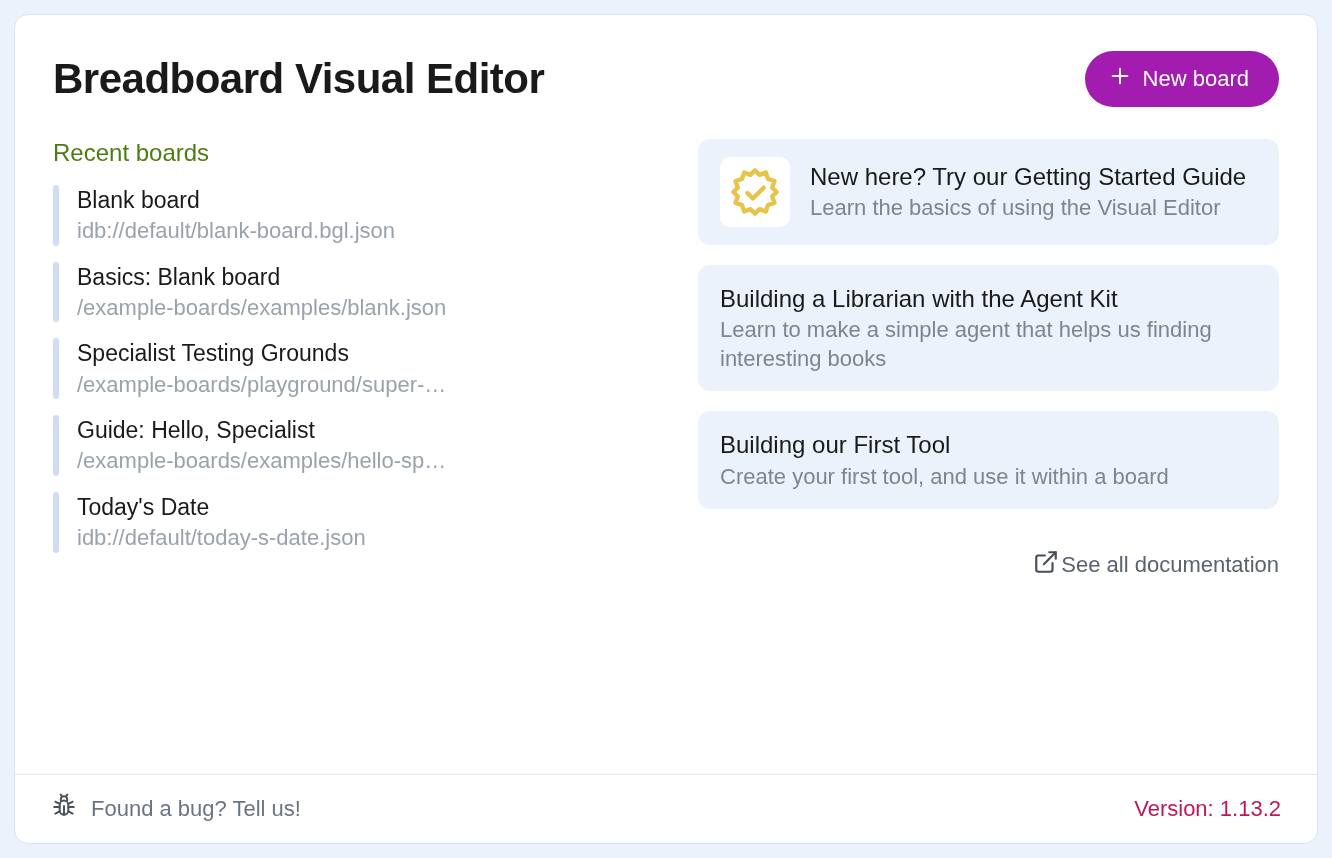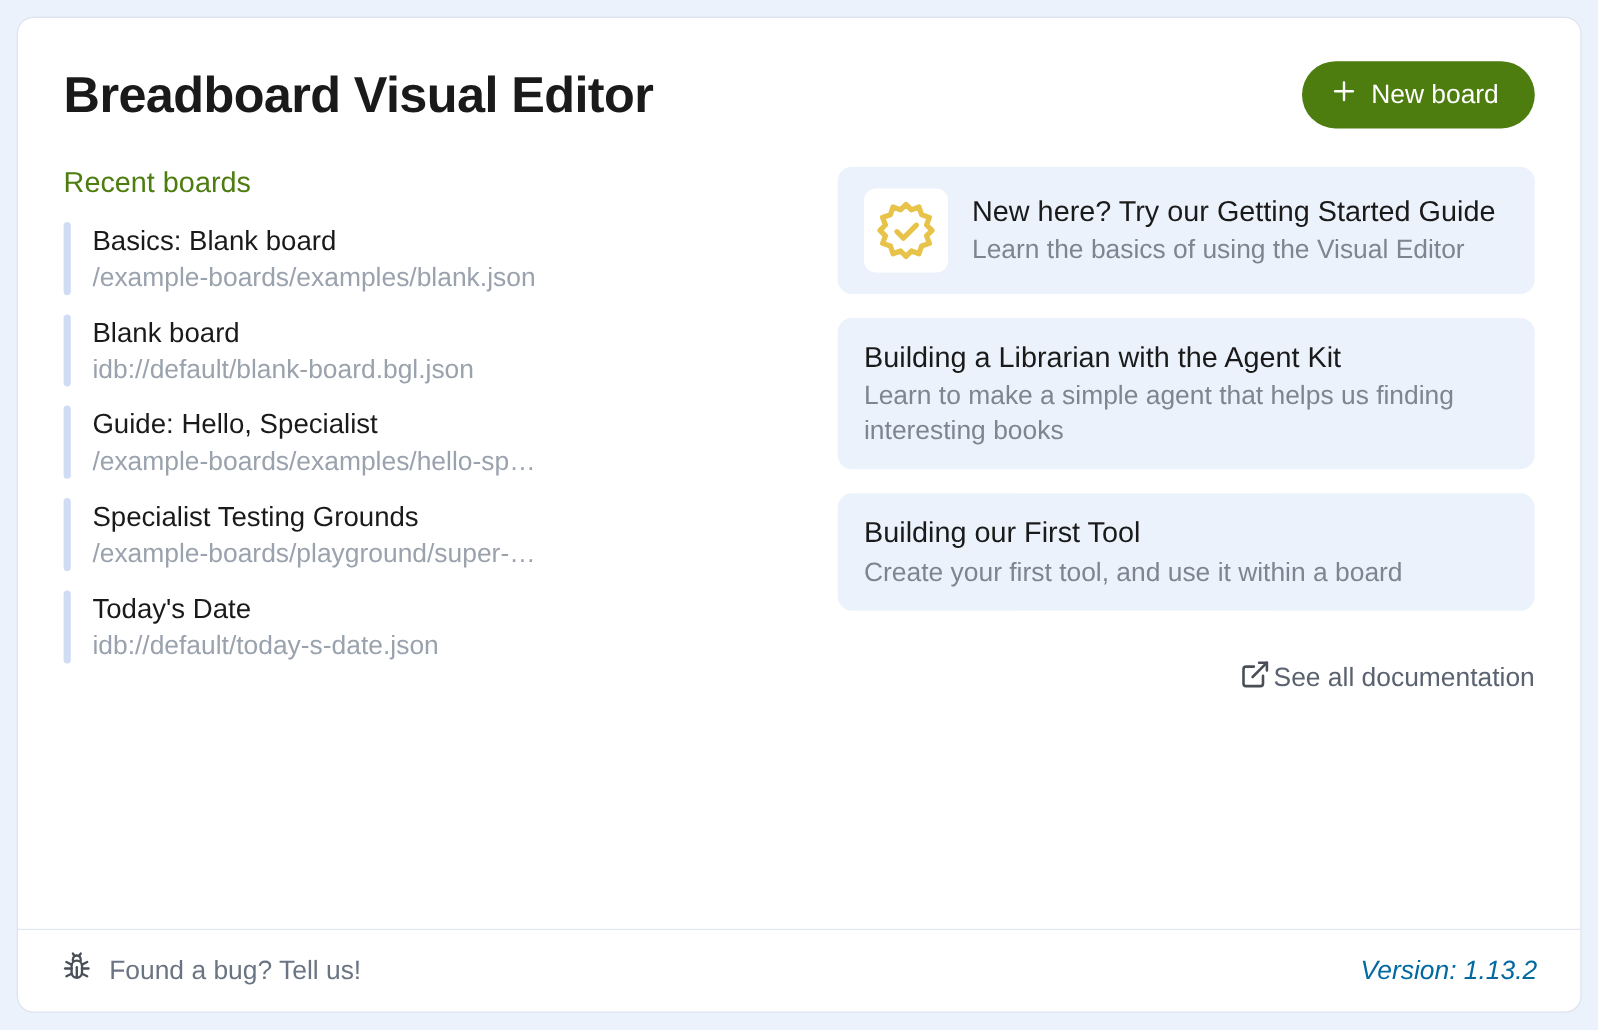--- a/index.html
+++ b/index.html
@@ -31,21 +31,21 @@
     justify-content: space-between;
     margin-bottom: 32px;
   }
   .title {
     font-size: 42px;
     font-weight: 600;
     color: #1a1a1a;
     letter-spacing: -0.5px;
   }
   .new-board-btn {
-    background: #4d7c0f;
+    background: #a21caf;
     color: #ffffff;
     border: none;
     border-radius: 999px;
     padding: 14px 30px 14px 24px;
     font-size: 22px;
     font-weight: 500;
     display: inline-flex;
     align-items: center;
     gap: 12px;
     cursor: pointer;
@@ -146,22 +146,21 @@
   .bug-link {
     display: inline-flex;
     align-items: center;
     gap: 14px;
     font-size: 22px;
     color: #6b7482;
     cursor: pointer;
   }
   .version {
     font-size: 22px;
-    color: #0369a1;
-    font-style: italic;
+    color: #be185d;
   }
 </style>
 </head>
 <body>
 
 <div class="card">
   <div class="card-body">
 
     <div class="header-row">
       <h1 class="title">Breadboard Visual Editor</h1>
@@ -177,43 +176,43 @@
     </div>
 
     <div class="columns">
 
       <div class="col">
         <h2 class="section-heading">Recent boards</h2>
         <div class="recent-list" id="recent-list">
             <div class="recent-item">
               <div class="recent-marker"></div>
               <div class="recent-text">
+                <div class="recent-title">Blank board</div>
+                <div class="recent-path">idb://default/blank-board.bgl.json</div>
+              </div>
+            </div>
+            <div class="recent-item">
+              <div class="recent-marker"></div>
+              <div class="recent-text">
                 <div class="recent-title">Basics: Blank board</div>
                 <div class="recent-path">/example-boards/examples/blank.json</div>
               </div>
             </div>
             <div class="recent-item">
               <div class="recent-marker"></div>
               <div class="recent-text">
-                <div class="recent-title">Blank board</div>
-                <div class="recent-path">idb://default/blank-board.bgl.json</div>
+                <div class="recent-title">Specialist Testing Grounds</div>
+                <div class="recent-path">/example-boards/playground/super-…</div>
               </div>
             </div>
             <div class="recent-item">
               <div class="recent-marker"></div>
               <div class="recent-text">
                 <div class="recent-title">Guide: Hello, Specialist</div>
                 <div class="recent-path">/example-boards/examples/hello-sp…</div>
-              </div>
-            </div>
-            <div class="recent-item">
-              <div class="recent-marker"></div>
-              <div class="recent-text">
-                <div class="recent-title">Specialist Testing Grounds</div>
-                <div class="recent-path">/example-boards/playground/super-…</div>
               </div>
             </div>
             <div class="recent-item">
               <div class="recent-marker"></div>
               <div class="recent-text">
                 <div class="recent-title">Today's Date</div>
                 <div class="recent-path">idb://default/today-s-date.json</div>
               </div>
             </div>
           </div>

